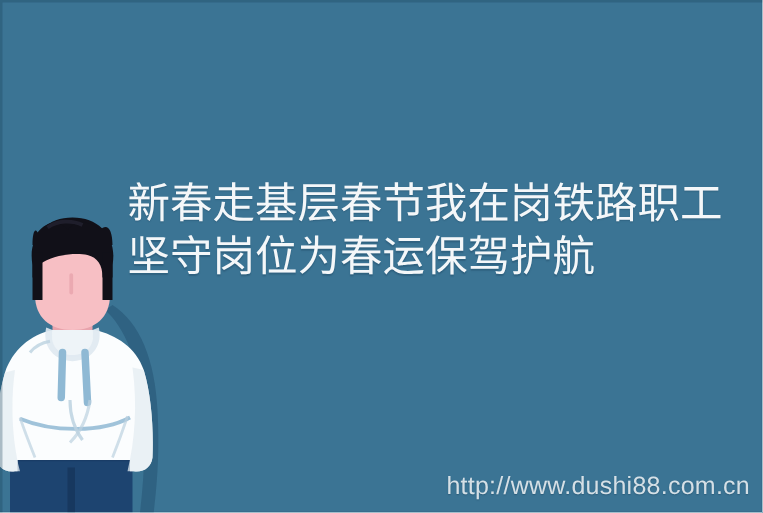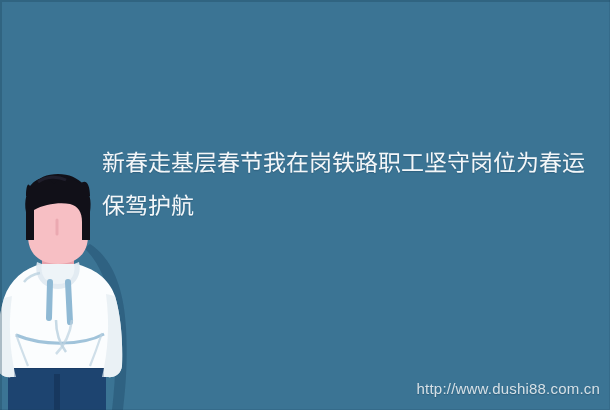--- a/index.html
+++ b/index.html
@@ -47,37 +47,37 @@
   }
 
   
   #headline {
     position: absolute;
     left: 102px;
     top: 142px;
     width: 500px;
     z-index: 20;
     color: #f4f7f9;
-    font-size: 23px;
+    font-size: 34px;
     line-height: 43px;
     letter-spacing: 0px;
     font-weight: 400;
     text-align: left;
     word-break: break-all;
     text-shadow: 0 1px 1px rgba(18, 52, 74, 0.28);
   }
 
   
   #watermark {
     position: absolute;
     right: 10px;
     bottom: 12px;
     z-index: 30;
     color: rgba(255, 255, 255, 0.80);
-    font-size: 15px;
+    font-size: 20px;
     line-height: 18px;
     letter-spacing: 0.2px;
     white-space: nowrap;
     text-shadow: 0 1px 1px rgba(18, 52, 74, 0.35);
     padding-left: 12px;
   }
 </style>
 </head>
 <body>
 

